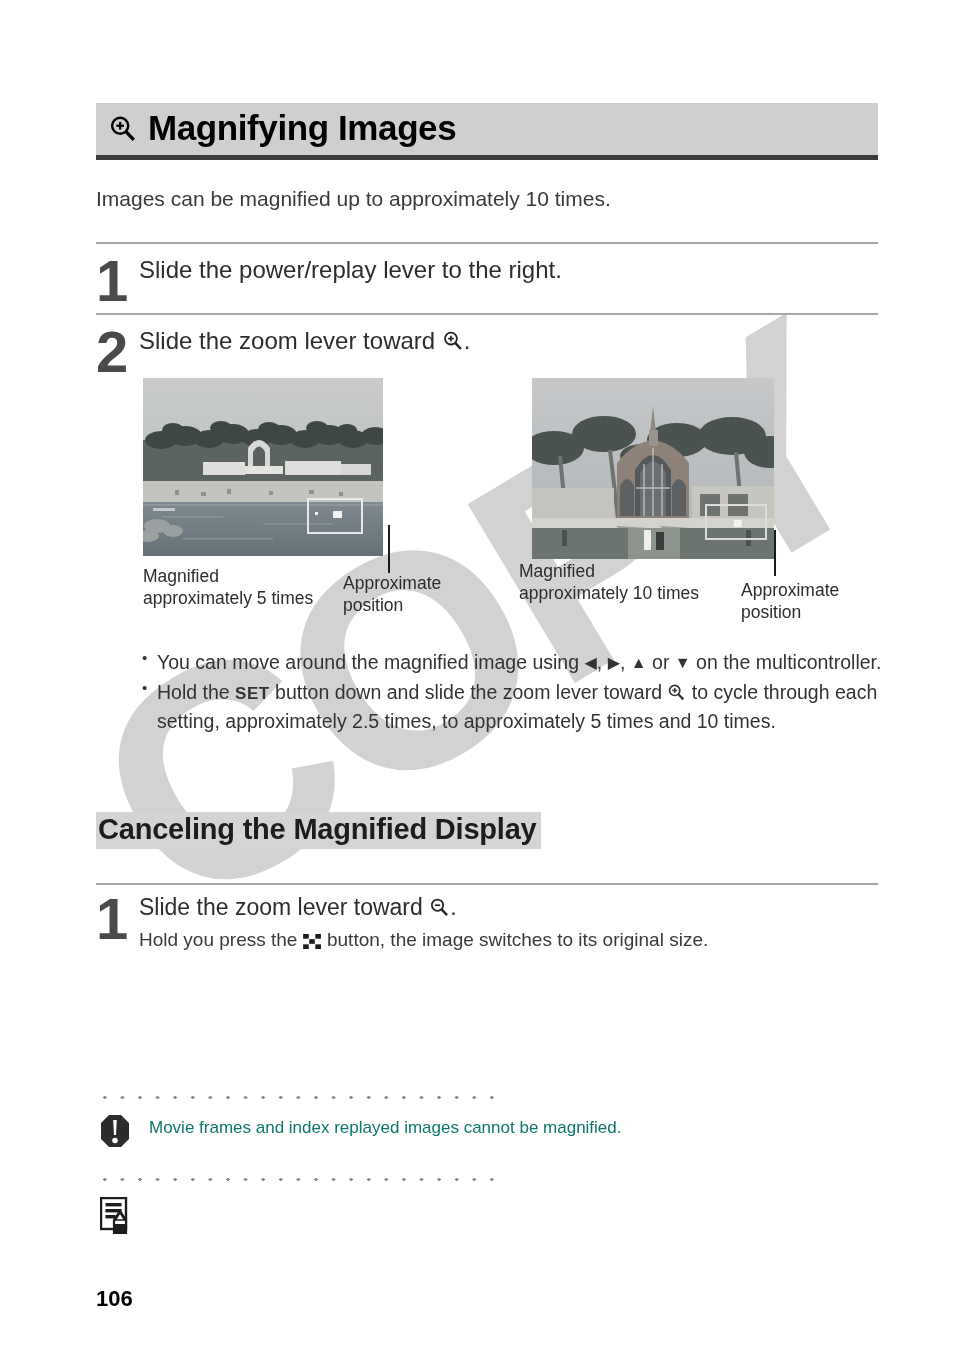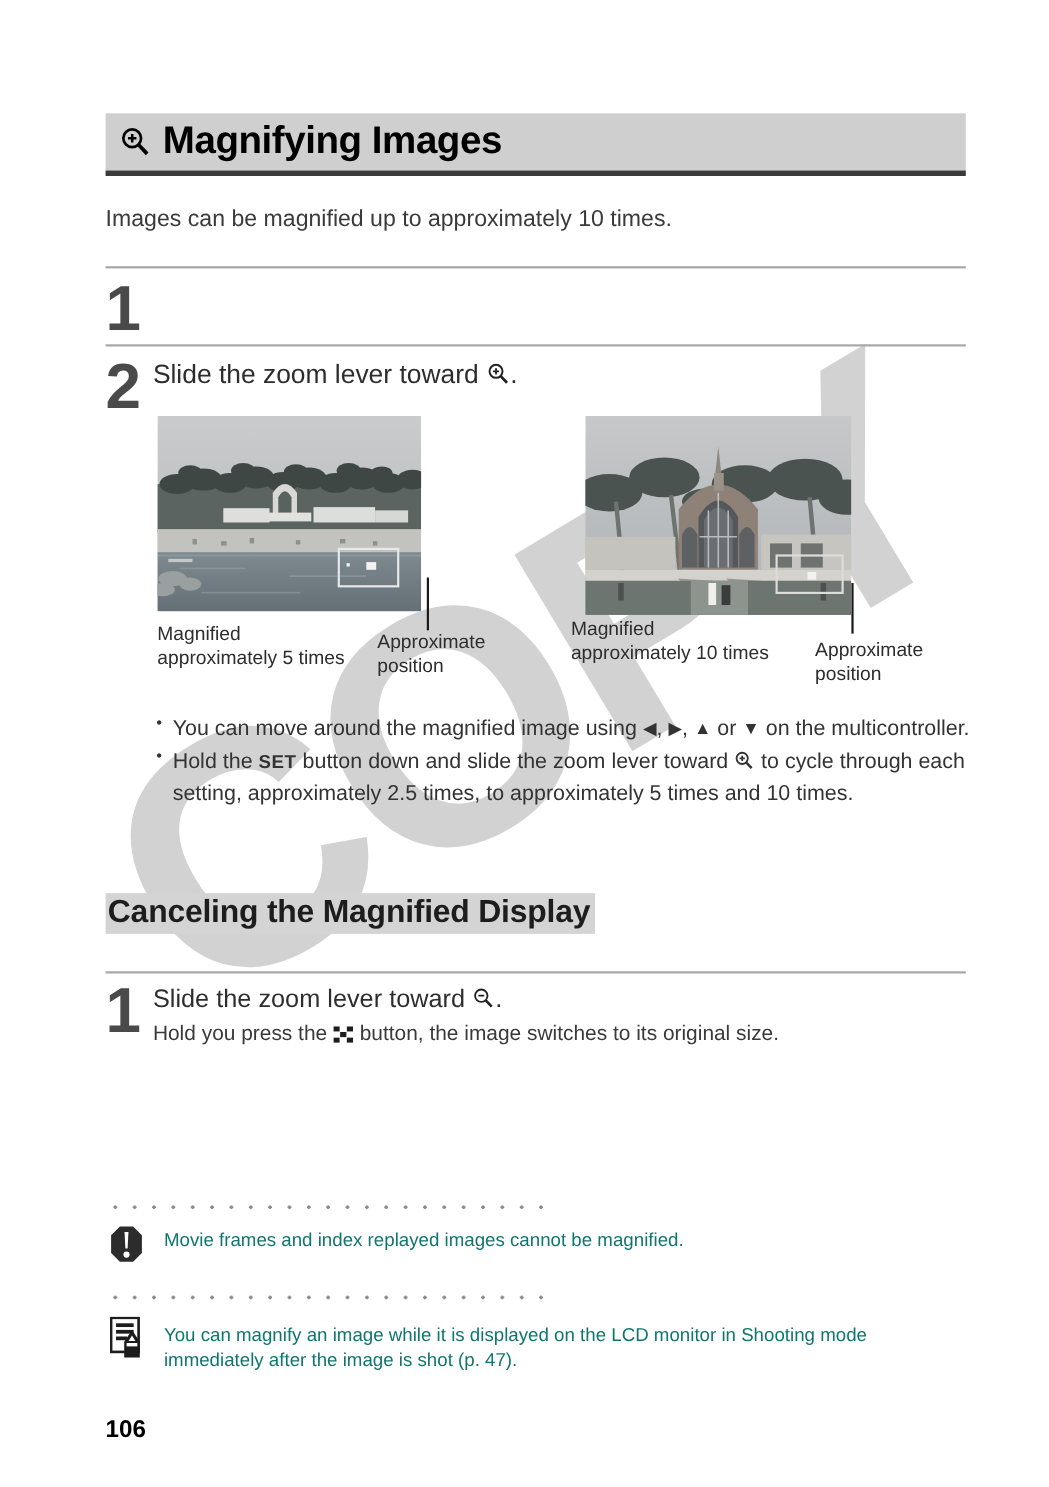--- a/index.html
+++ b/index.html
@@ -273,20 +273,21 @@
     <div class="title-text">Magnifying Images</div>
   </div>
   <div class="title-bar-rule"></div>
 
   <div class="intro">Images can be magnified up to approximately 10 times.</div>
 
   <div class="rule r1"></div>
   <div class="rule r2"></div>
 
   <div class="stepnum n1">1</div>
+  <div class="steptext t1">Slide the power/replay lever to the right.</div>
 
   <div class="stepnum n2">2</div>
   <div class="steptext t2">
     <span>Slide the zoom lever toward </span><svg class="inline-icon" width="22" height="22" viewBox="0 0 32 32">
       <circle cx="13" cy="12.5" r="8.6" fill="none" stroke="#222" stroke-width="2.6"></circle>
       <line x1="13" y1="8.4" x2="13" y2="16.6" stroke="#222" stroke-width="2.4"></line>
       <line x1="8.9" y1="12.5" x2="17.1" y2="12.5" stroke="#222" stroke-width="2.4"></line>
       <line x1="19.2" y1="18.8" x2="27.5" y2="27.6" stroke="#222" stroke-width="3.6"></line>
     </svg><span>.</span>
   </div>
@@ -496,17 +497,16 @@
     <svg width="33" height="38" viewBox="0 0 33 38">
       <rect x="1" y="1" width="25" height="31" fill="#ffffff" stroke="#1d1d1d" stroke-width="2.4"></rect>
       <rect x="5.5" y="6" width="16" height="3.4" fill="#1d1d1d"></rect>
       <rect x="5.5" y="12" width="16" height="3.4" fill="#1d1d1d"></rect>
       <rect x="5.5" y="18" width="10" height="3.4" fill="#1d1d1d"></rect>
       <path d="M20 14 L26 23 L26 36 L14 36 L14 23 Z" fill="#ffffff" stroke="#1d1d1d" stroke-width="2.2"></path>
       <path d="M20 15.5 L24.6 23 L15.4 23 Z" fill="#ffffff" stroke="#1d1d1d" stroke-width="1.6"></path>
       <rect x="14" y="27" width="12" height="9" fill="#1d1d1d"></rect>
     </svg>
   </span>
-  <div class="note nt2">You can magnify an image while it is displayed on the LCD monitor in Shooting mode immediately after the image is shot (p. 47).</div>
 
   <div class="pagenum">106</div>
 
 </div>
 
 </body></html>

